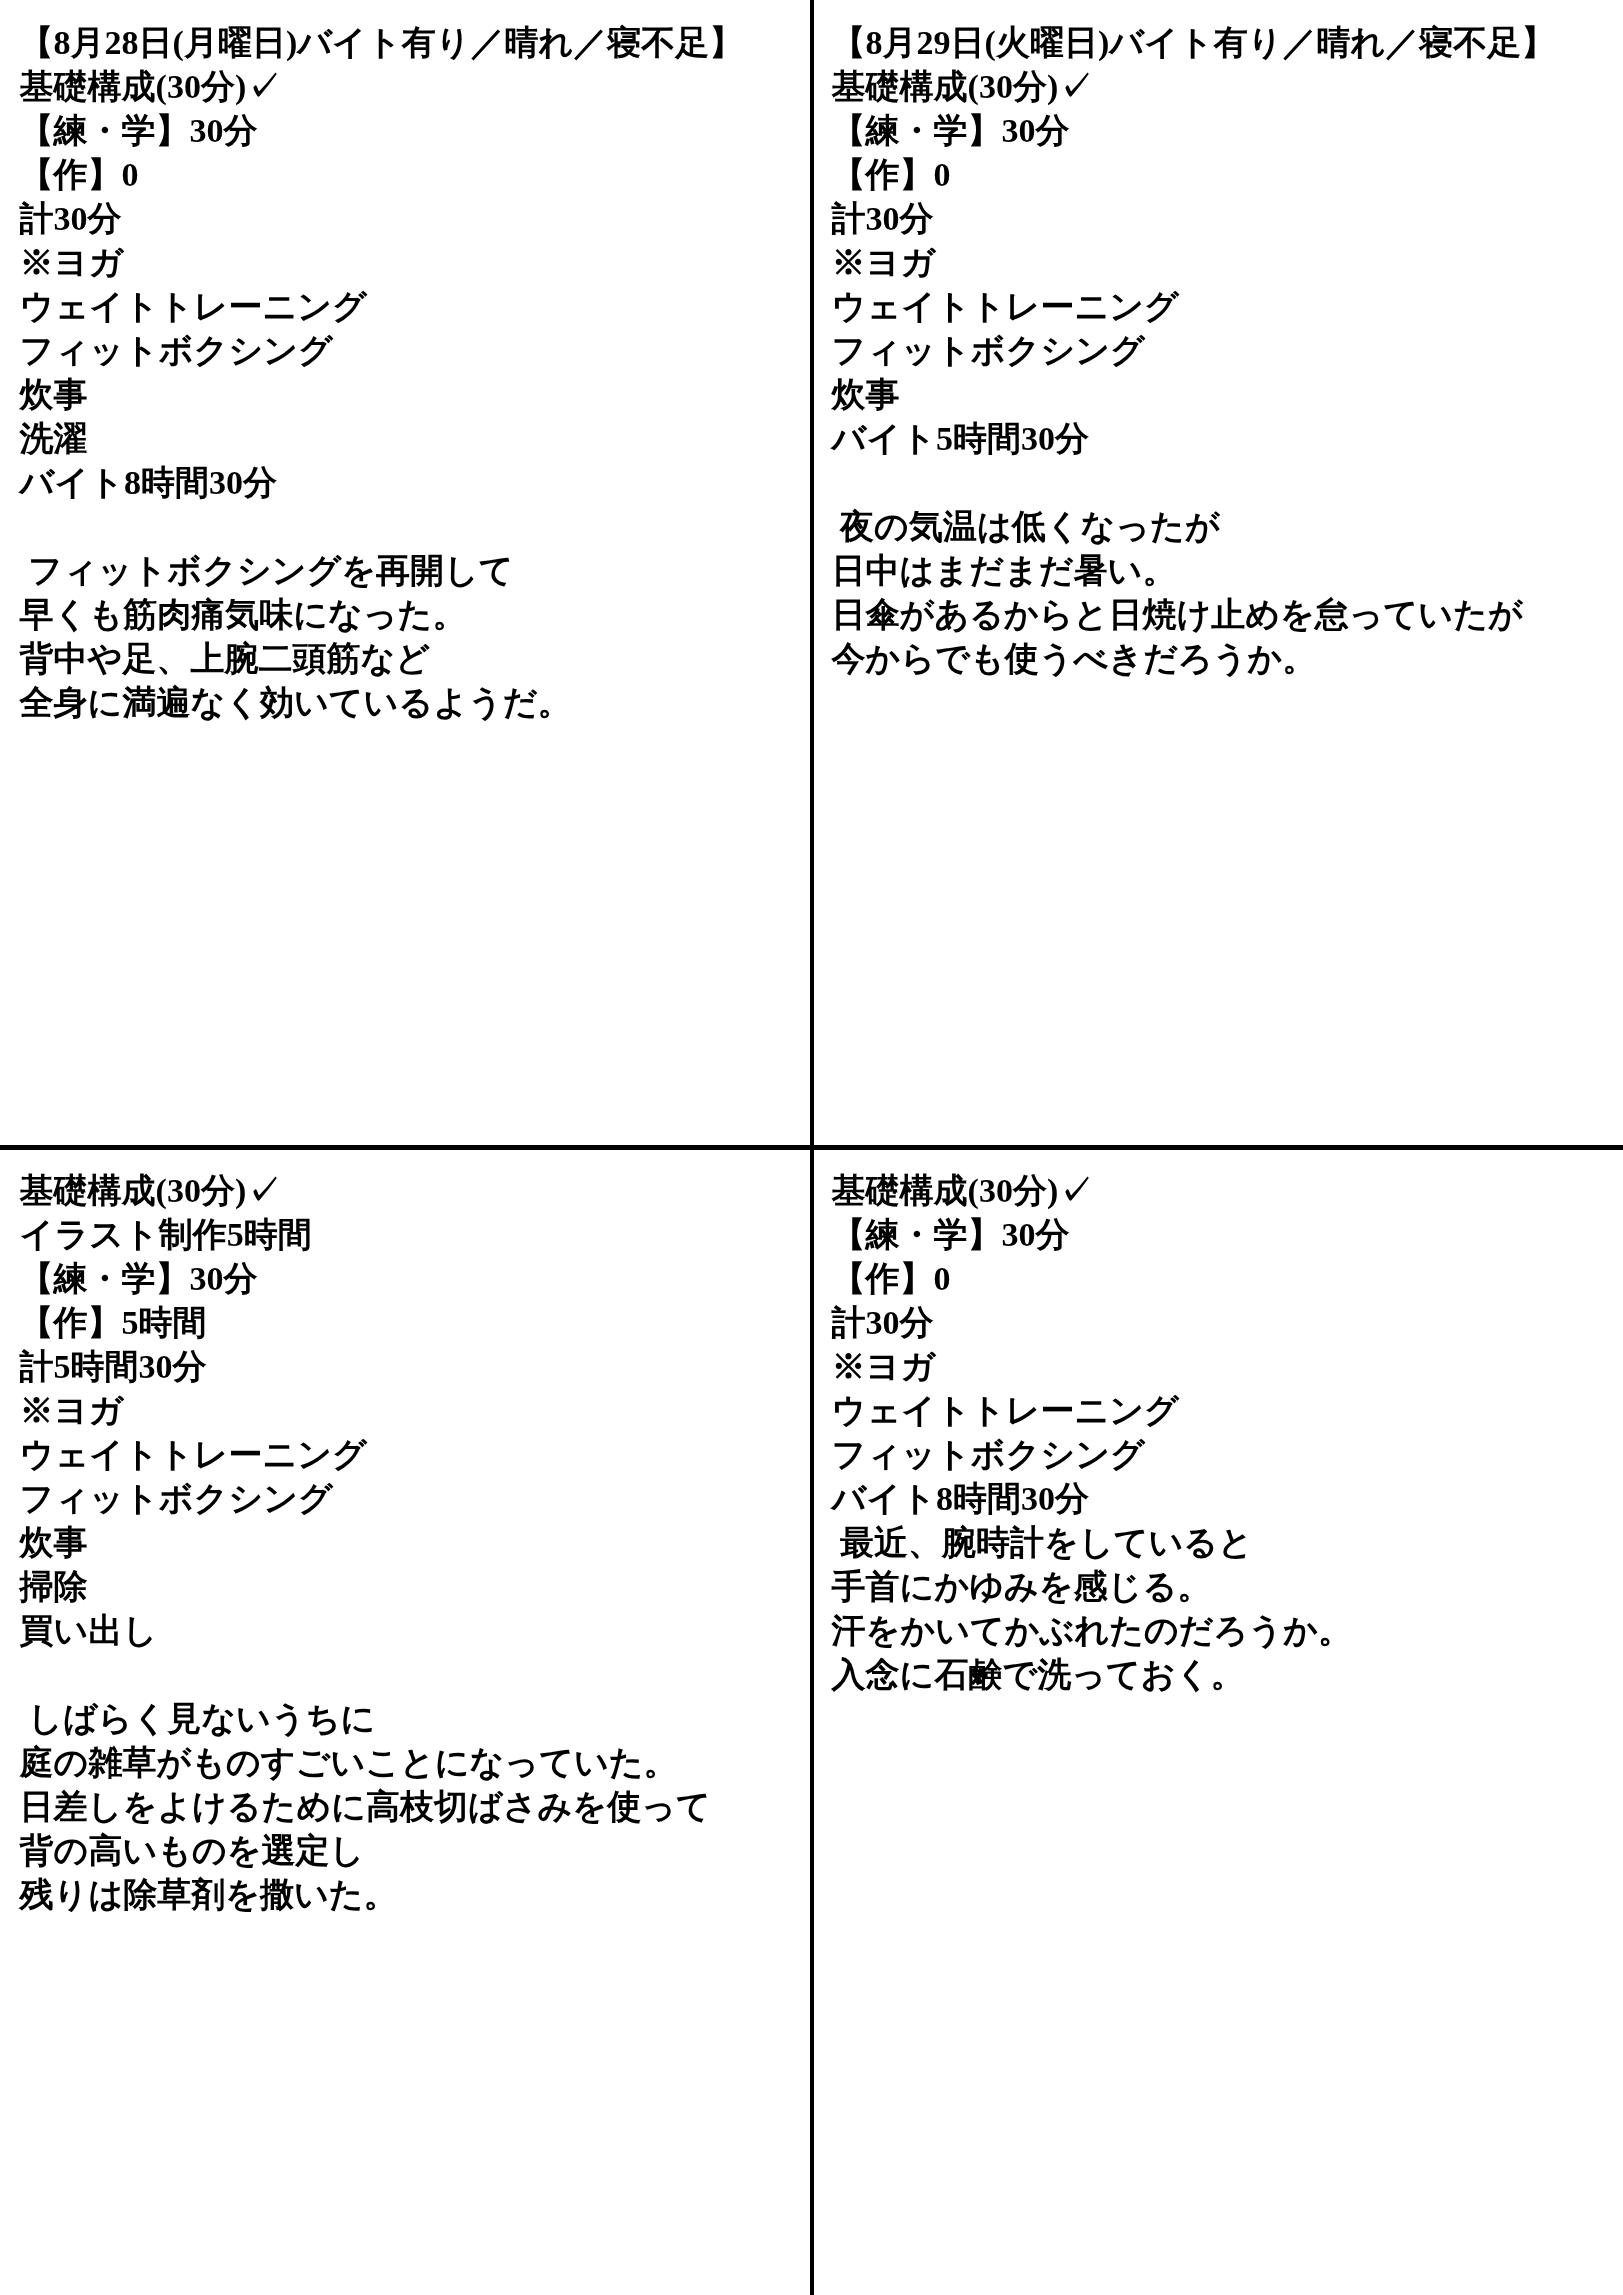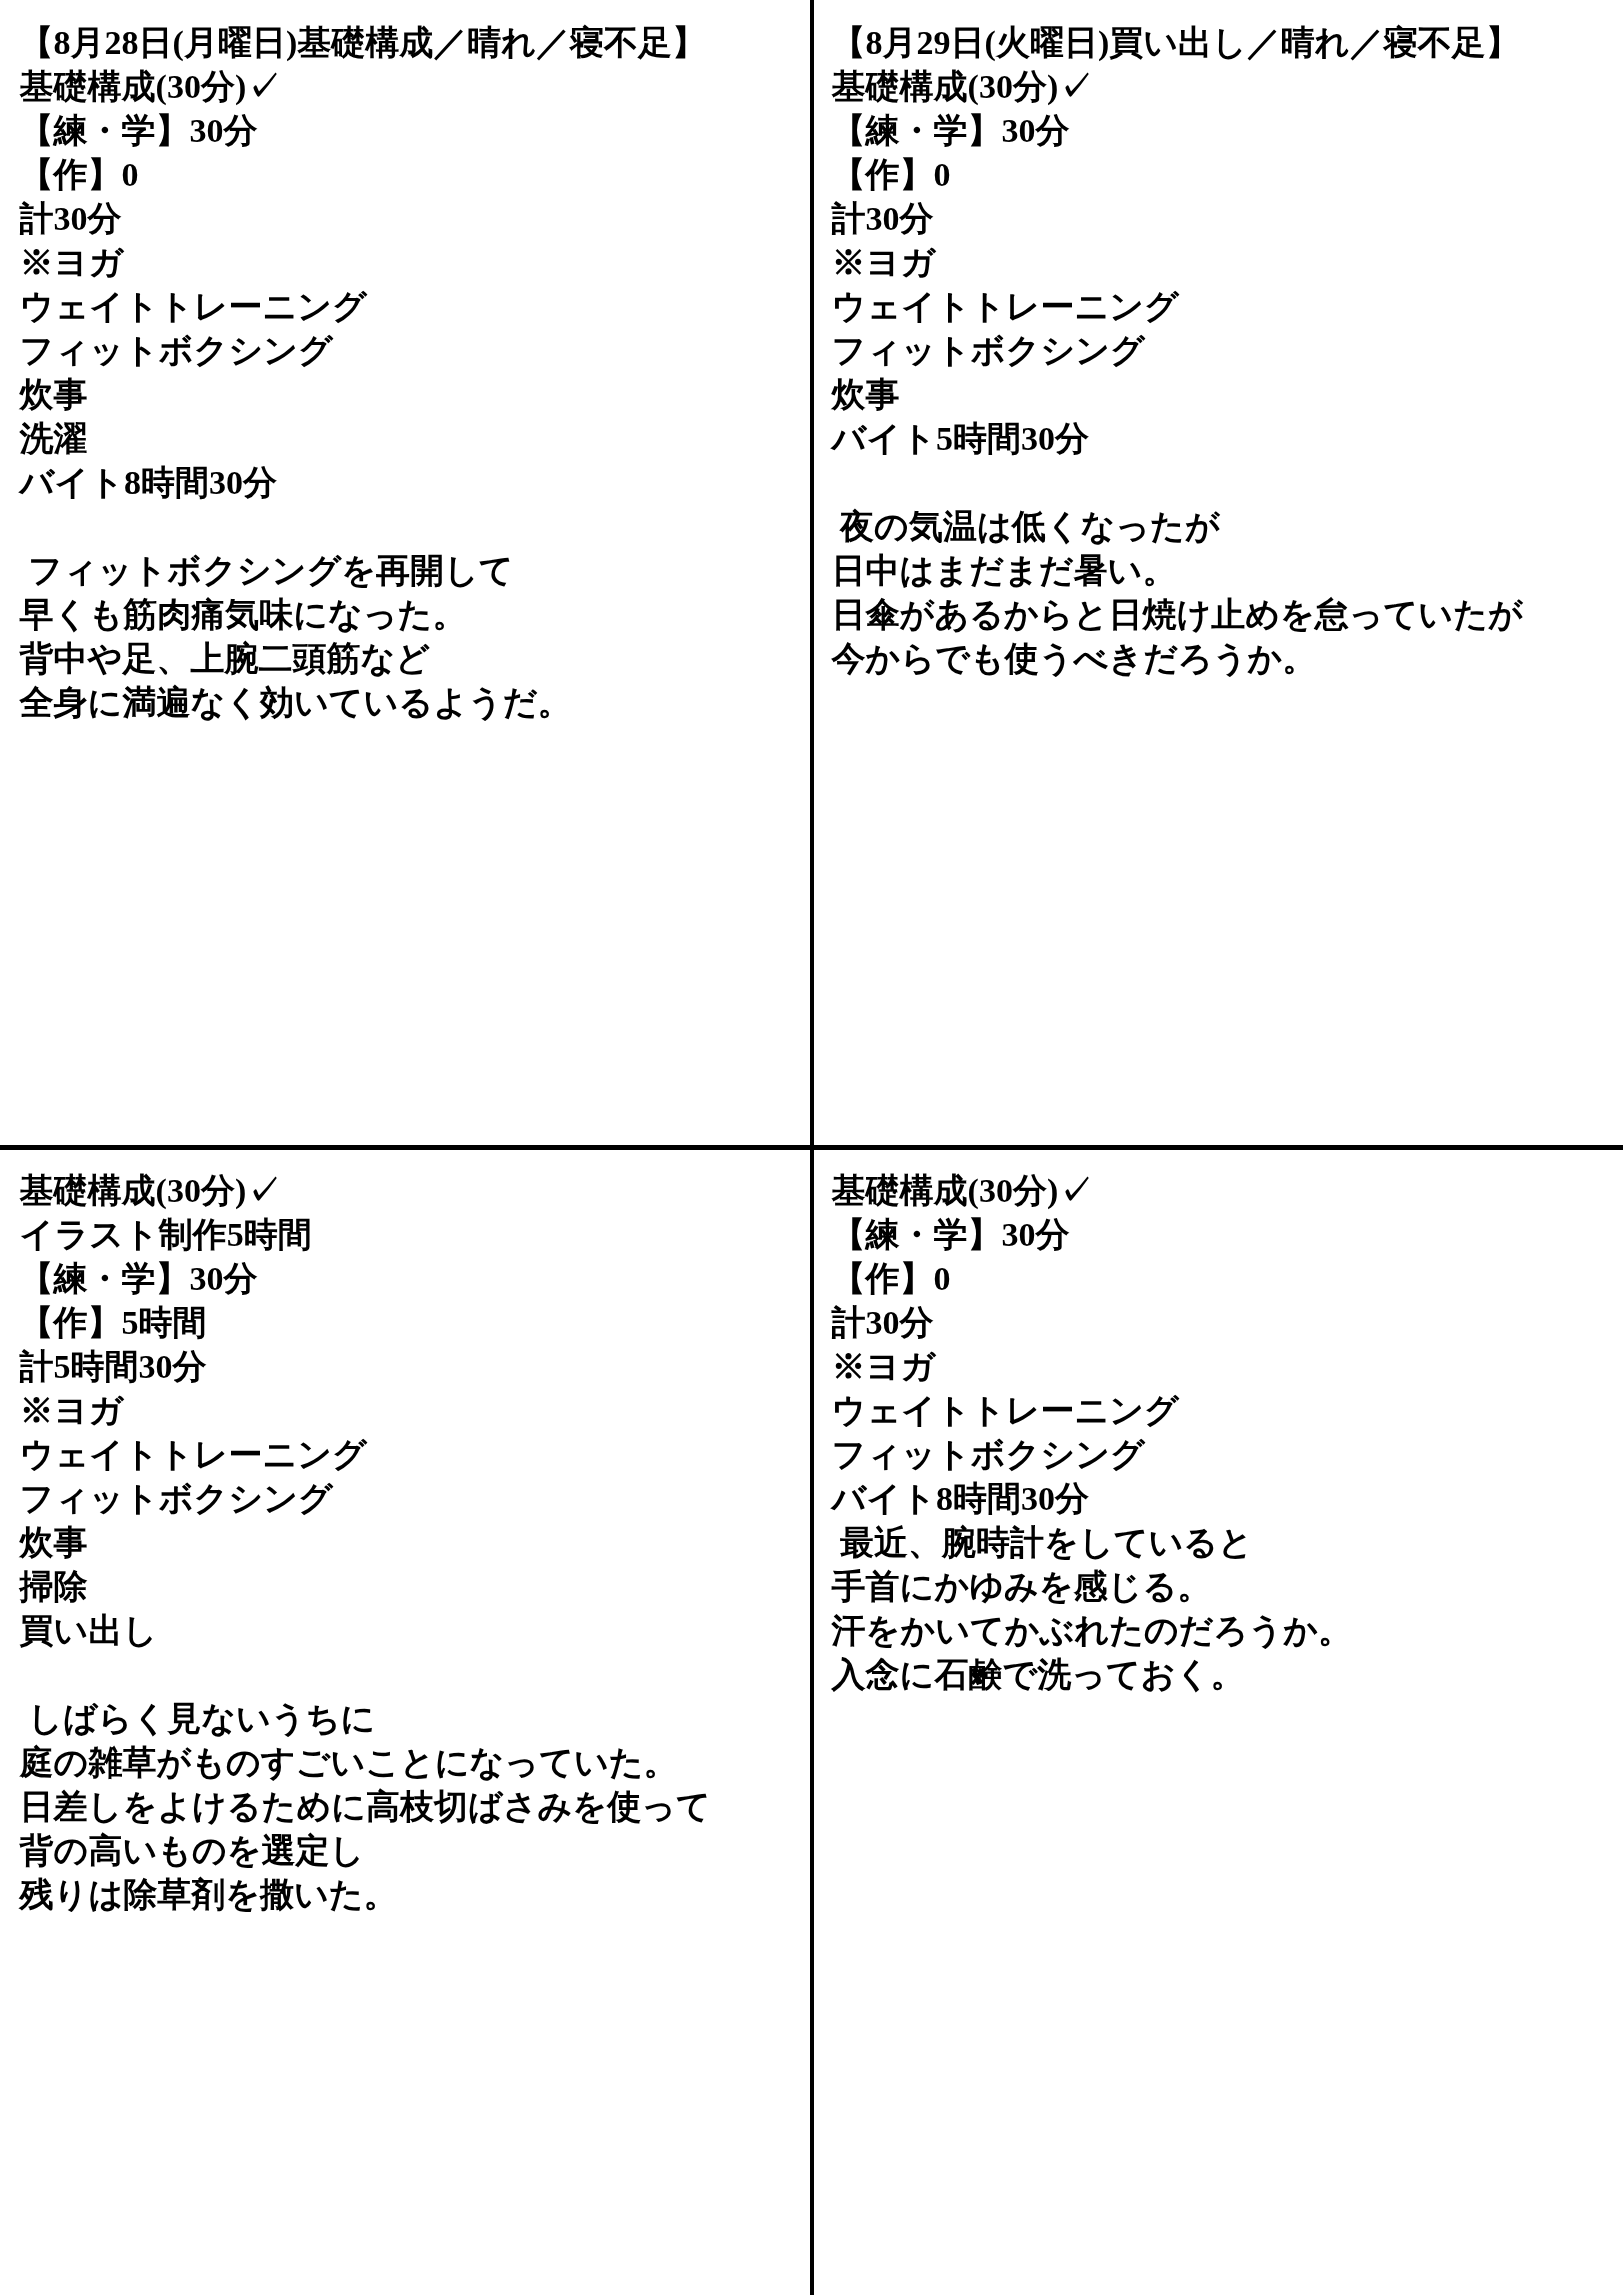--- a/index.html
+++ b/index.html
@@ -36,40 +36,40 @@
     width: 1623px; height: 4.9px;
     background: #000000;
   }
 </style>
 </head>
 <body>
 
 <div class="sheet">
 
   <section class="cell">
-    <div class="entry-header">【8月28日(月曜日)基礎構成／晴れ／寝不足】</div>
+    <div class="entry-header">【8月28日(月曜日)バイト有り／晴れ／寝不足】</div>
     <div class="entry-body">基礎構成(30分)✓
 【練・学】30分
 【作】0
 計30分
 ※ヨガ
 ウェイトトレーニング
 フィットボクシング
 炊事
 洗濯
 バイト8時間30分
 
  フィットボクシングを再開して
 早くも筋肉痛気味になった。
 背中や足、上腕二頭筋など
 全身に満遍なく効いているようだ。</div>
   </section>
 
   <section class="cell">
-    <div class="entry-header">【8月29日(火曜日)買い出し／晴れ／寝不足】</div>
+    <div class="entry-header">【8月29日(火曜日)バイト有り／晴れ／寝不足】</div>
     <div class="entry-body">基礎構成(30分)✓
 【練・学】30分
 【作】0
 計30分
 ※ヨガ
 ウェイトトレーニング
 フィットボクシング
 炊事
 バイト5時間30分
 

